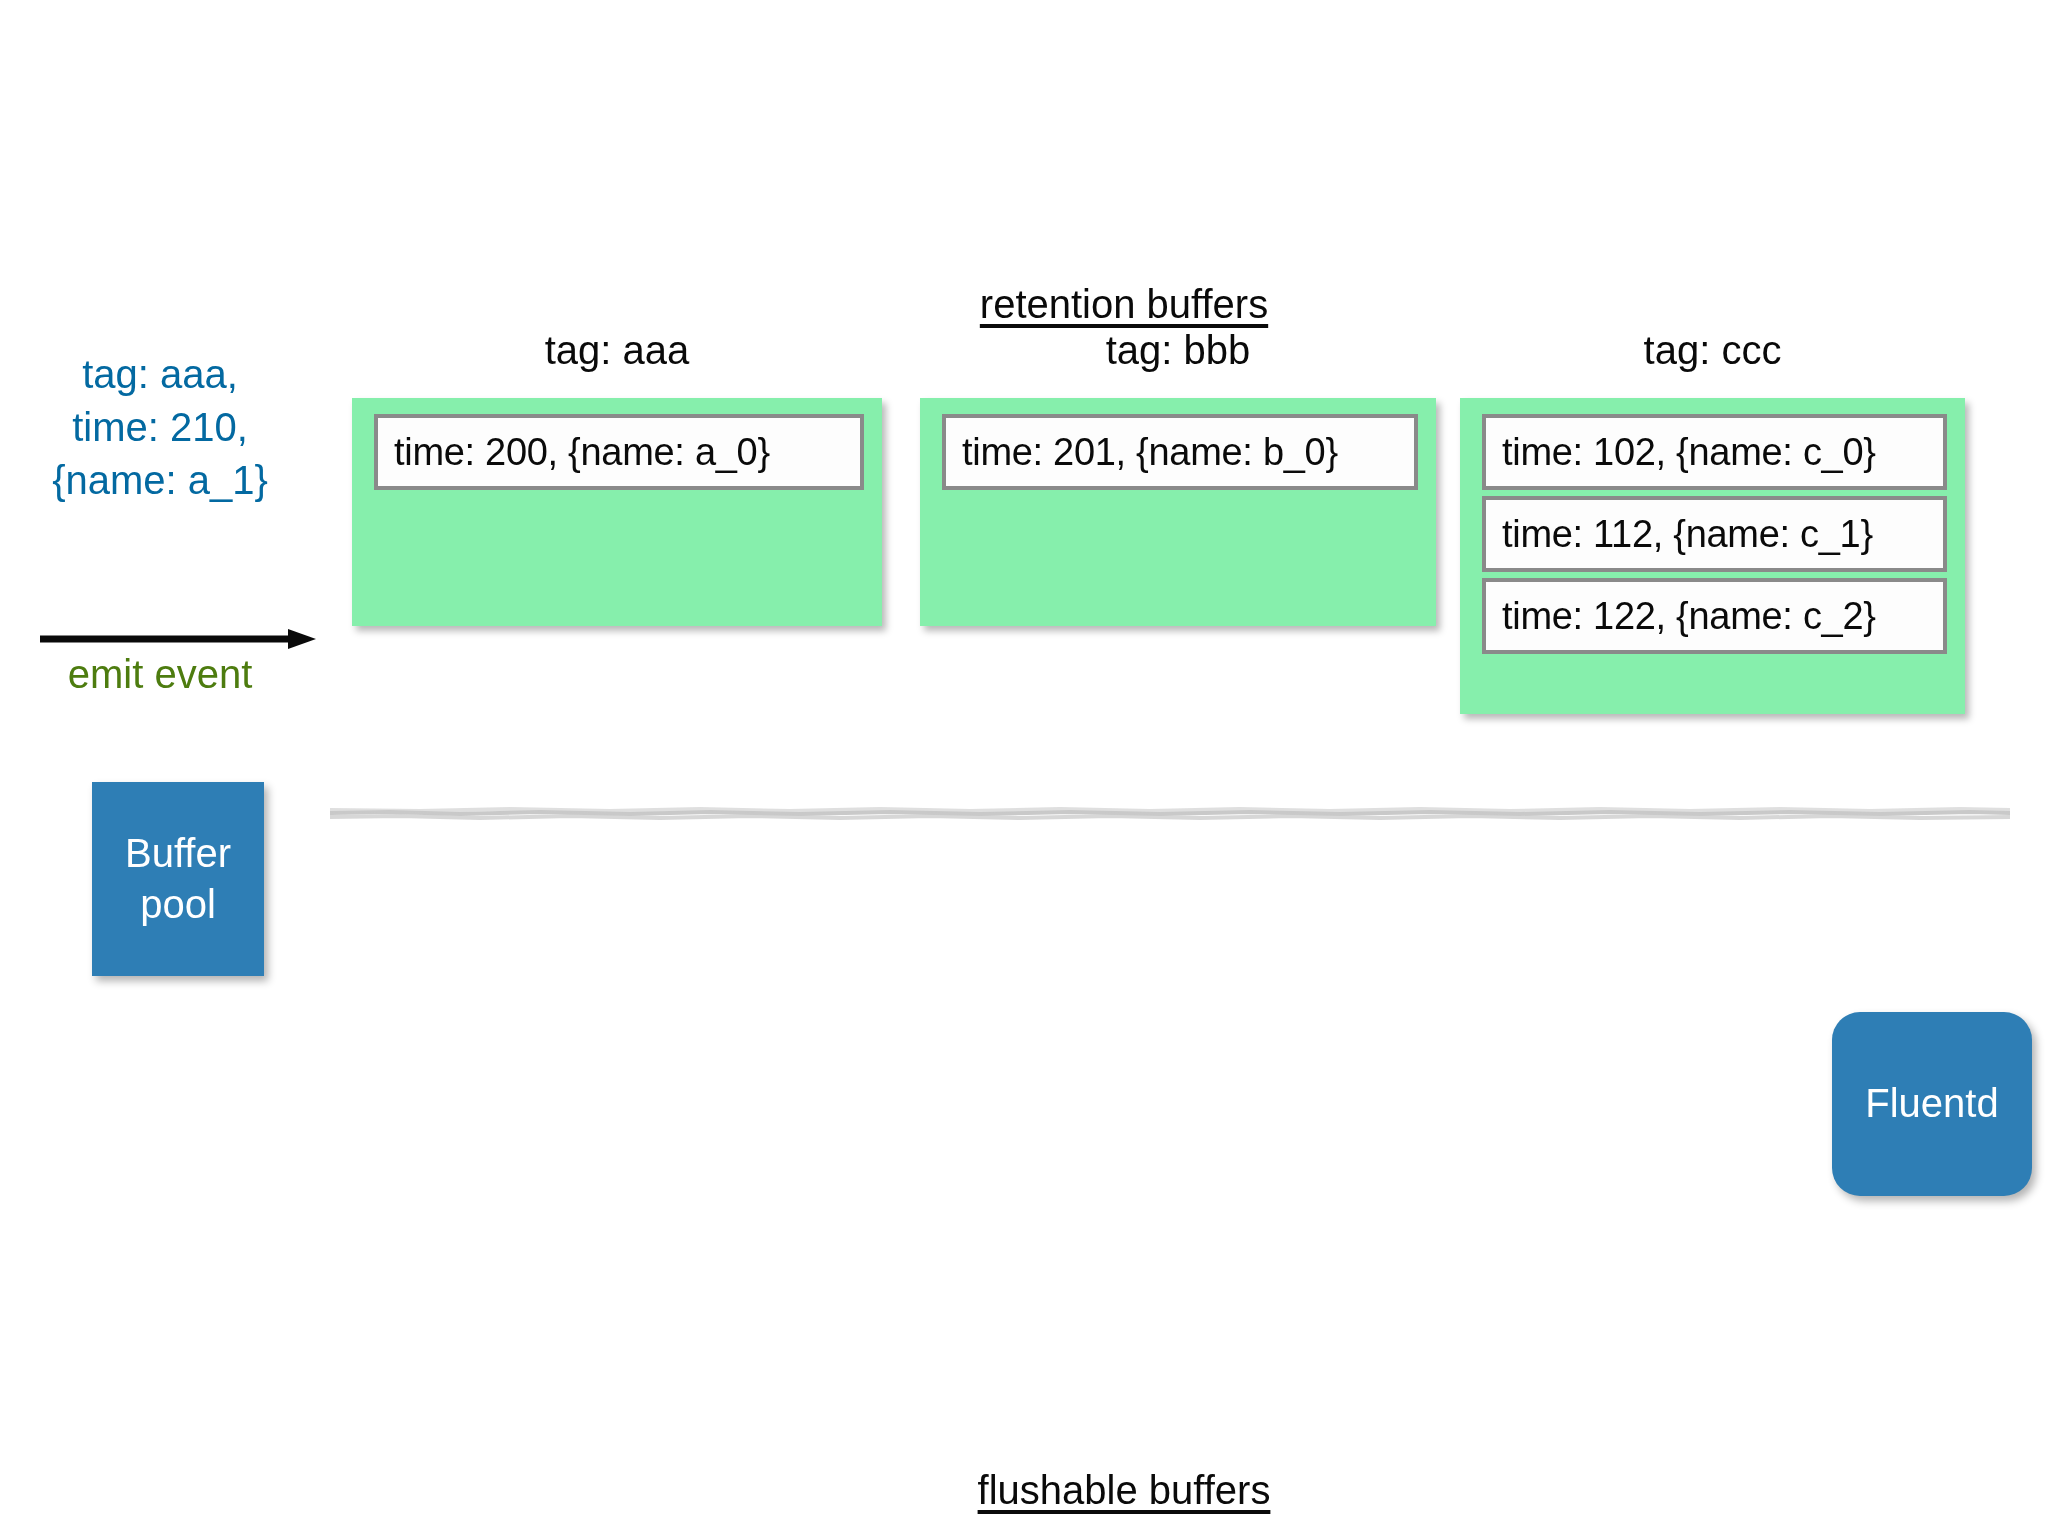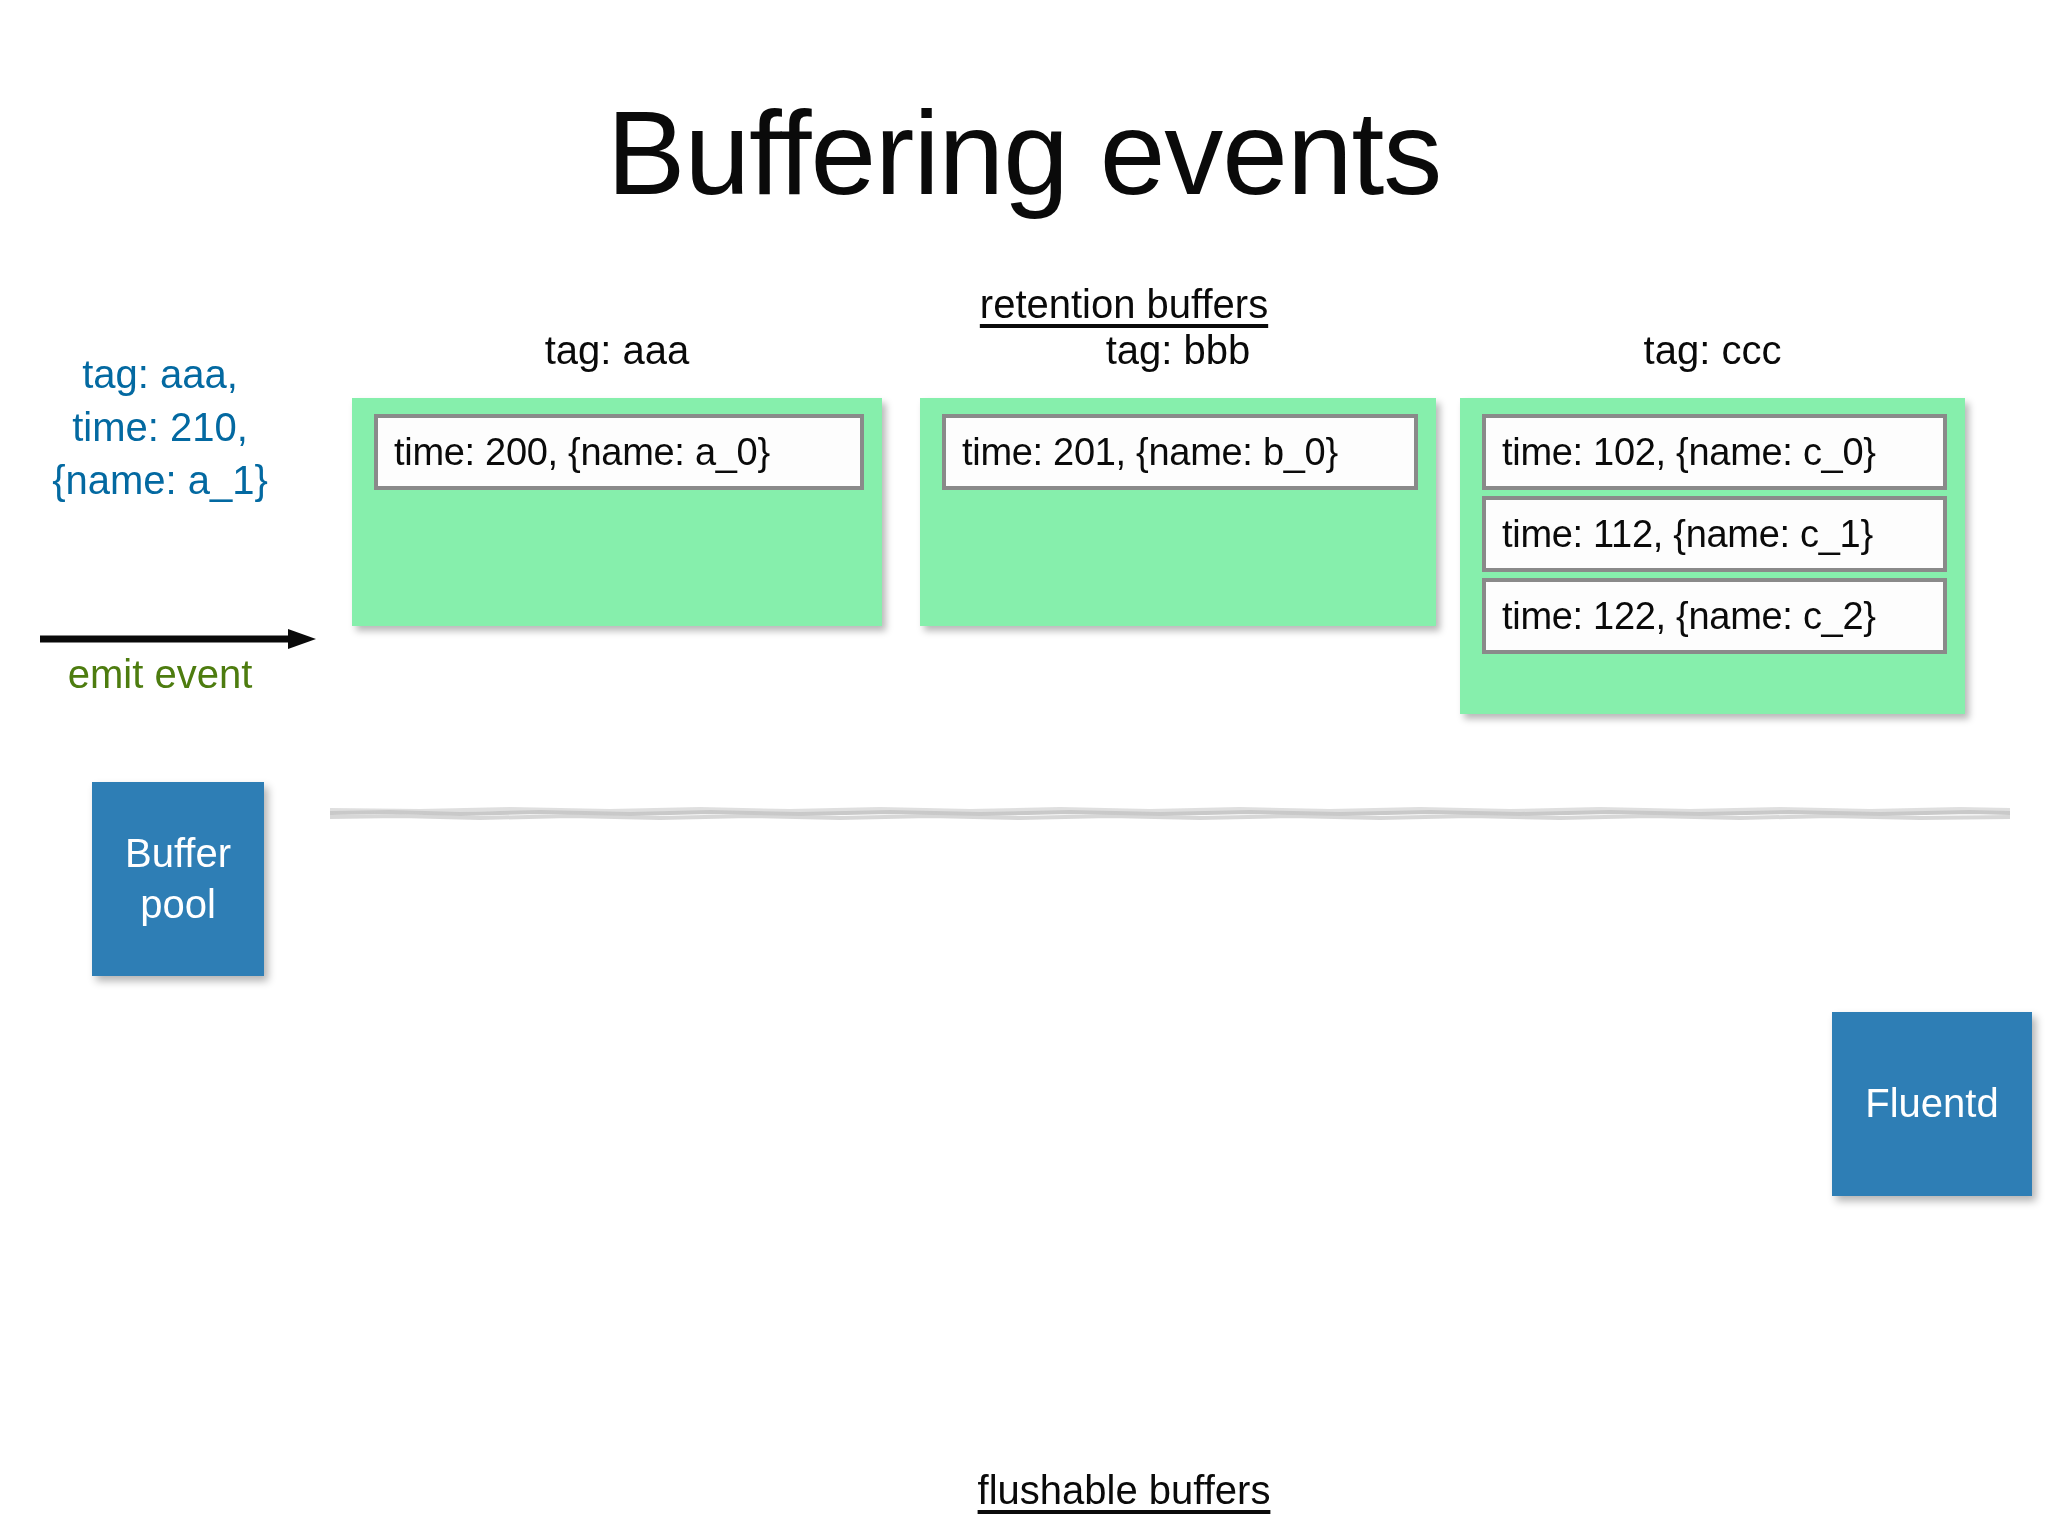--- a/index.html
+++ b/index.html
@@ -138,37 +138,36 @@
     align-items: center;
     justify-content: center;
     text-align: center;
     color: #ffffff;
     font-size: 40px;
     font-weight: 400;
     line-height: 1.28;
     box-sizing: border-box;
   }
   #buffer-pool-box { left: 92px; top: 782px; width: 172px; height: 194px; }
-  #fluentd-box     { left: 1832px; top: 1012px; width: 200px; height: 184px; }
+  #fluentd-box     { left: 1832px; top: 1012px; width: 200px; height: 184px; border-radius: 28px; }
 
   
   #divider {
     position: absolute;
     left: 330px;
     top: 806px;
     width: 1680px;
     height: 16px;
   }
 </style>
 </head>
 <body>
 
 <div id="slide">
 
-  <div class="slide-title">Buffering events</div>
 
   <div class="section-caption" id="retention-caption">retention buffers</div>
 
   <div id="emit-source">
     <div class="emit-line">tag: aaa,</div>
     <div class="emit-line">time: 210,</div>
     <div class="emit-line">{name: a_1}</div>
   </div>
 
   <svg id="emit-arrow" viewBox="0 0 276 22" xmlns="http://www.w3.org/2000/svg">

